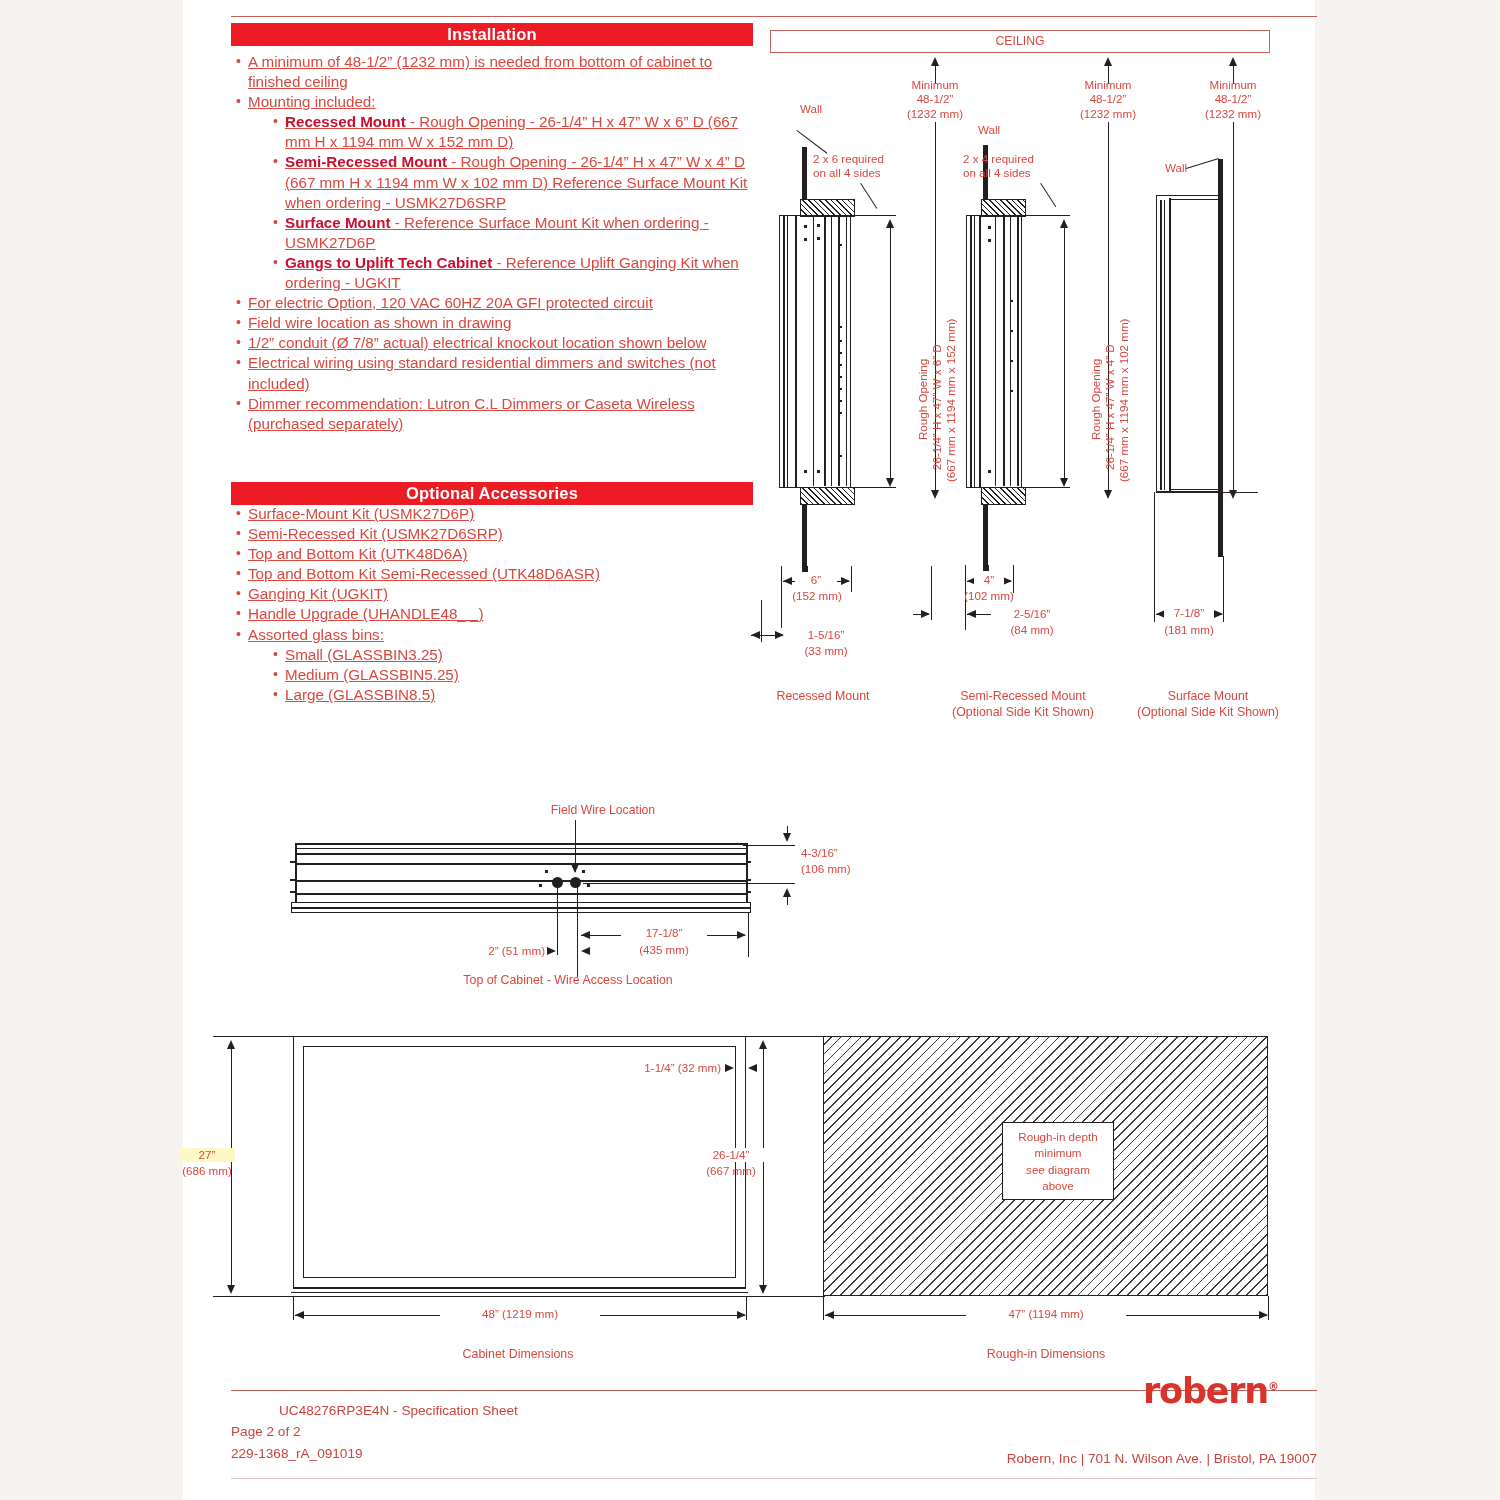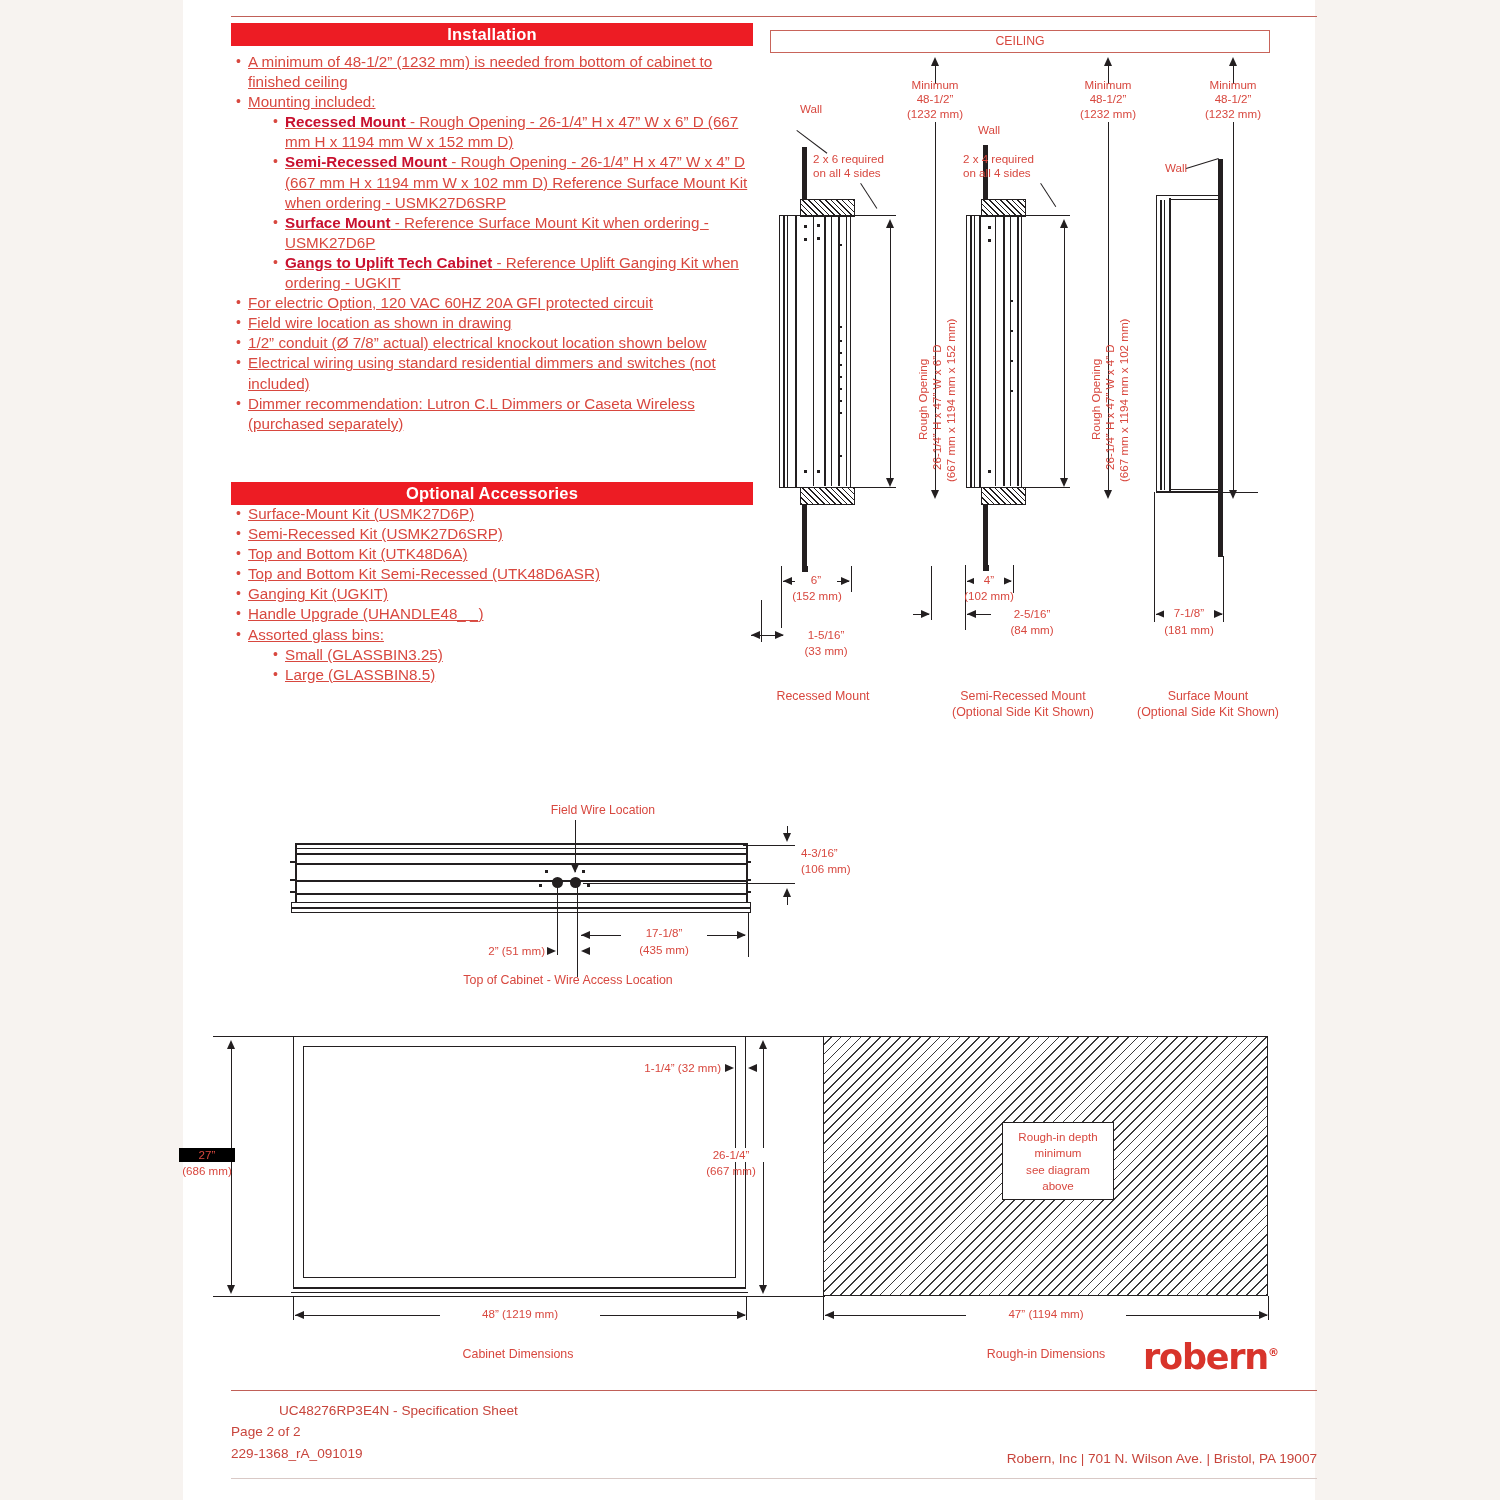--- a/index.html
+++ b/index.html
@@ -115,20 +115,21 @@
 
   <div class="bullets" style="left:52px;top:504px;width:525px;">
     <div class="li"><span>Surface-Mount Kit (USMK27D6P)</span></div>
     <div class="li"><span>Semi-Recessed Kit (USMK27D6SRP)</span></div>
     <div class="li"><span>Top and Bottom Kit (UTK48D6A)</span></div>
     <div class="li"><span>Top and Bottom Kit Semi-Recessed (UTK48D6ASR)</span></div>
     <div class="li"><span>Ganging Kit (UGKIT)</span></div>
     <div class="li"><span>Handle Upgrade (UHANDLE48_ _)</span></div>
     <div class="li"><span>Assorted glass bins:</span></div>
     <div class="li sub2"><span>Small (GLASSBIN3.25)</span></div>
+    <div class="li sub2"><span>Medium (GLASSBIN5.25)</span></div>
     <div class="li sub2"><span>Large (GLASSBIN8.5)</span></div>
   </div>
 
   <div>
 
     <div class="boxred" style="left:587px;top:30px;width:500px;height:23px;"></div>
     <div class="dtxt" style="left:587px;top:34px;width:500px;font-size:12.3px;">CEILING</div>
 
     <div class="ar ar-u" style="left:748px;top:57px;"></div>
     <div class="vl" style="left:752px;top:66px;height:18px;"></div>
@@ -390,21 +391,21 @@
     <div class="box" style="left:120px;top:1046px;width:433px;height:232px;"></div>
     <div class="hl" style="left:110px;top:1288px;width:453px;"></div>
     <div class="hl" style="left:108px;top:1292px;width:457px;"></div>
     <div class="hl" style="left:108px;top:1296px;width:457px;"></div>
 
     <div class="hl" style="left:30px;top:1036px;width:82px;"></div>
     <div class="hl" style="left:30px;top:1296px;width:82px;"></div>
     <div class="ar ar-u" style="left:44px;top:1040px;"></div>
     <div class="vl" style="left:48px;top:1049px;height:238px;"></div>
     <div class="ar ar-d" style="left:44px;top:1285px;"></div>
-    <div class="dtxt" style="left:-4px;top:1148px;width:56px;background:#000000;">27”</div>
+    <div class="dtxt" style="left:-4px;top:1148px;width:56px;background:#fef9c3;">27”</div>
     <div class="dtxt" style="left:-14px;top:1164px;width:76px;">(686 mm)</div>
 
     <div class="vl" style="left:110px;top:1296px;height:24px;"></div>
     <div class="vl" style="left:563px;top:1296px;height:24px;"></div>
     <div class="hl" style="left:112px;top:1315px;width:450px;"></div>
     <div class="ar ar-l" style="left:112px;top:1311px;"></div>
     <div class="ar ar-r" style="left:554px;top:1311px;"></div>
     <div class="dtxt" style="left:257px;top:1307px;width:160px;background:#fff;">48” (1219 mm)</div>
 
     <div class="dtxt r" style="left:370px;top:1061px;width:168px;">1-1/4” (32 mm)</div>
@@ -442,20 +443,20 @@
 
     <div class="cap" style="left:773px;top:1347px;width:180px;">Rough-in Dimensions</div>
   </div>
 
   <div class="frule" style="left:48px;top:1390px;width:1086px;"></div>
 
   <div class="ftxt" style="left:48px;top:1400px;margin-left:48px;">UC48276RP3E4N - Specification Sheet</div>
   <div class="ftxt" style="left:48px;top:1421px;">Page 2 of 2</div>
   <div class="ftxt" style="left:48px;top:1443px;">229-1368_rA_091019</div>
 
-  <div class="logo" style="left:960px;top:1337px;">
+  <div class="logo" style="left:960px;top:1371px;">
     <span>robern</span><span class="tm">®</span>
   </div>
 
   <div class="ftxt" style="left:702px;top:1448px;text-align:right;width:432px;">Robern, Inc | 701 N. Wilson Ave. | Bristol, PA 19007</div>
 
   <div class="frule" style="left:48px;top:1478px;width:1086px;height:1px;background:#D9C9C6;"></div>
 </div>
 
 </body></html>

